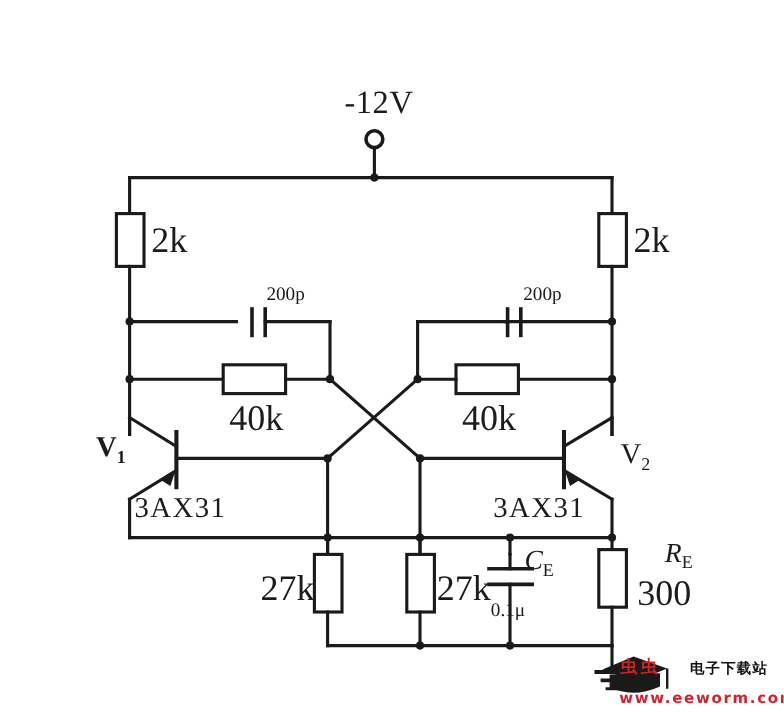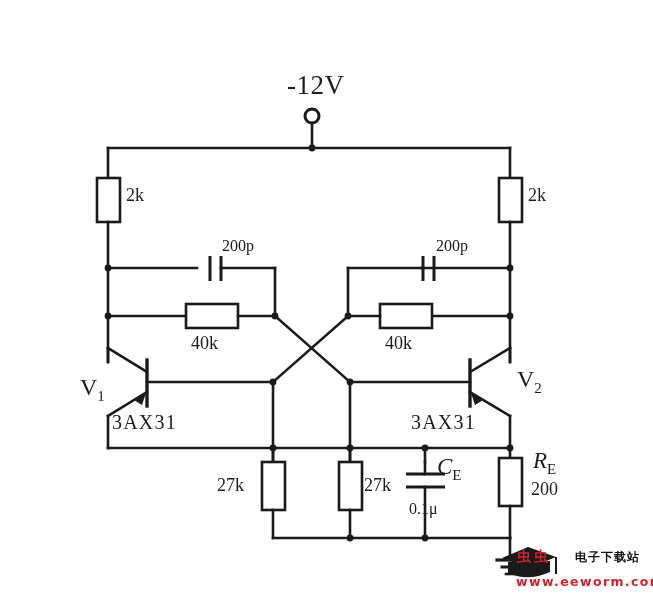--- a/index.html
+++ b/index.html
@@ -57,23 +57,23 @@
   }
   .lbl {
     position: absolute;
     color: #1c1c1c;
     font-family: "Liberation Serif", serif;
     white-space: nowrap;
     line-height: 1;
     user-select: none;
   }
   .lbl-supply   { font-size: 27px; letter-spacing: 0.5px; }
-  .lbl-res      { font-size: 18px; }
+  .lbl-res      { font-size: 30px; }
   .lbl-cap      { font-size: 16px; }
-  .lbl-dev      { font-size: 20px; letter-spacing: 1.2px; }
+  .lbl-dev      { font-size: 24px; letter-spacing: 1.2px; }
   .lbl-v        { font-size: 24px; }
   .lbl-v sub    { font-size: 15px; }
   .lbl-ital     { font-style: italic; font-size: 23px; }
   .lbl-ital sub { font-style: normal; font-size: 15px; }
 
   
   #watermark {
     position: absolute;
     left: 494px;
     top: 540px;
@@ -283,21 +283,21 @@
   <div class="lbl lbl-res" style="left:528px; top:186px;">2k</div>
 
   <div class="lbl lbl-cap" style="left:222px; top:238px;">200p</div>
 
   <div class="lbl lbl-cap" style="left:436px; top:238px;">200p</div>
 
   <div class="lbl lbl-res" style="left:191px; top:334px;">40k</div>
 
   <div class="lbl lbl-res" style="left:385px; top:334px;">40k</div>
 
-  <div class="lbl lbl-v" style="left:80px; top:375px;">
+  <div class="lbl lbl-v" style="left:80px; top:361px;font-weight:bold;">
     <span>V</span><sub>1</sub>
   </div>
 
   <div class="lbl lbl-v" style="left:517px; top:367px;">
     <span>V</span><sub>2</sub>
   </div>
 
   <div class="lbl lbl-dev" style="left:112px; top:412px;">3AX31</div>
 
   <div class="lbl lbl-dev" style="left:411px; top:412px;">3AX31</div>
@@ -305,25 +305,25 @@
   <div class="lbl lbl-res" style="left:217px; top:476px;">27k</div>
 
   <div class="lbl lbl-res" style="left:364px; top:476px;">27k</div>
 
   <div class="lbl lbl-ital" style="left:437px; top:455px;">
     <span>C</span><sub>E</sub>
   </div>
 
   <div class="lbl lbl-cap" style="left:409px; top:501px;">0.1μ</div>
 
-  <div class="lbl lbl-ital" style="left:533px; top:449px;text-align:center;">
+  <div class="lbl lbl-ital" style="left:554px; top:449px;text-align:center;">
     <span>R</span><sub>E</sub>
   </div>
 
-  <div class="lbl lbl-res" style="left:531px; top:480px;">200</div>
+  <div class="lbl lbl-res" style="left:531px; top:480px;">300</div>
 
   <div id="watermark">
     <svg id="wm-cap" width="70" height="48" viewBox="0 0 70 48">
       <polygon points="8,18 34,7 62,17 35,28" fill="#1a1a1a"></polygon>
       <path d="M14,22 L14,33 Q34,42 56,32 L56,21" fill="#1a1a1a"></path>
       <line x1="62" y1="17" x2="62" y2="34" stroke="#1a1a1a" stroke-width="2"></line>
     </svg>
     <div class="wm-cn-red">虫虫</div>
     <div class="wm-cn-black">电子下载站</div>
     <div class="wm-url">www.eeworm.com</div>

